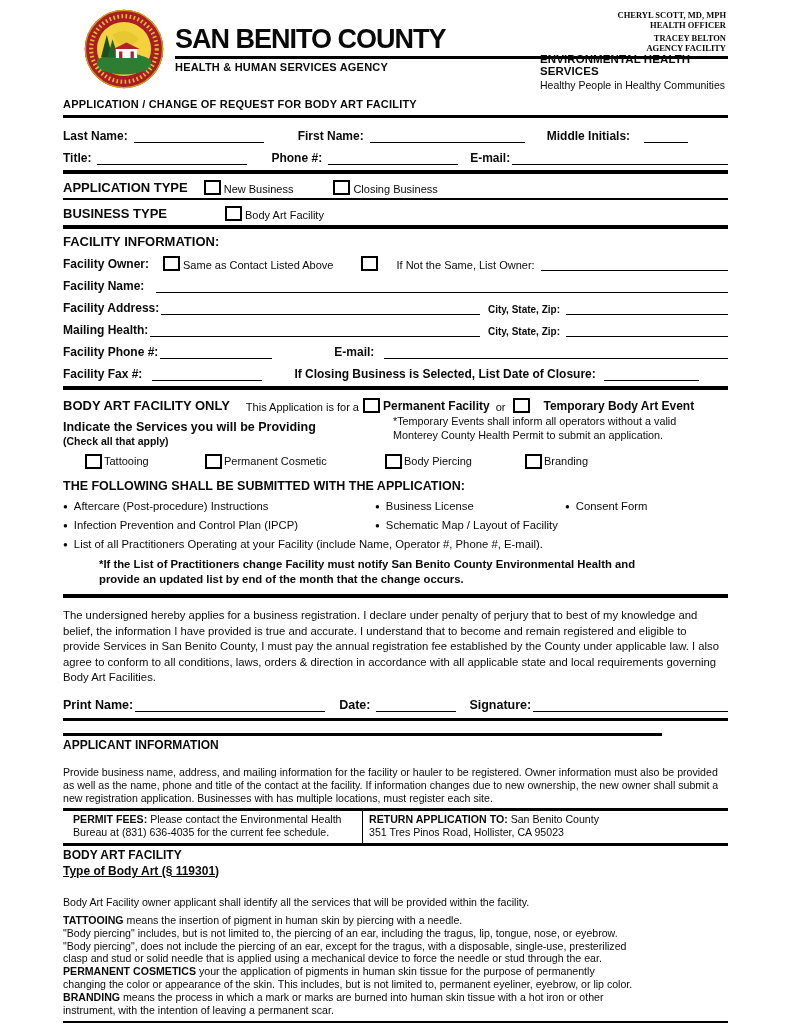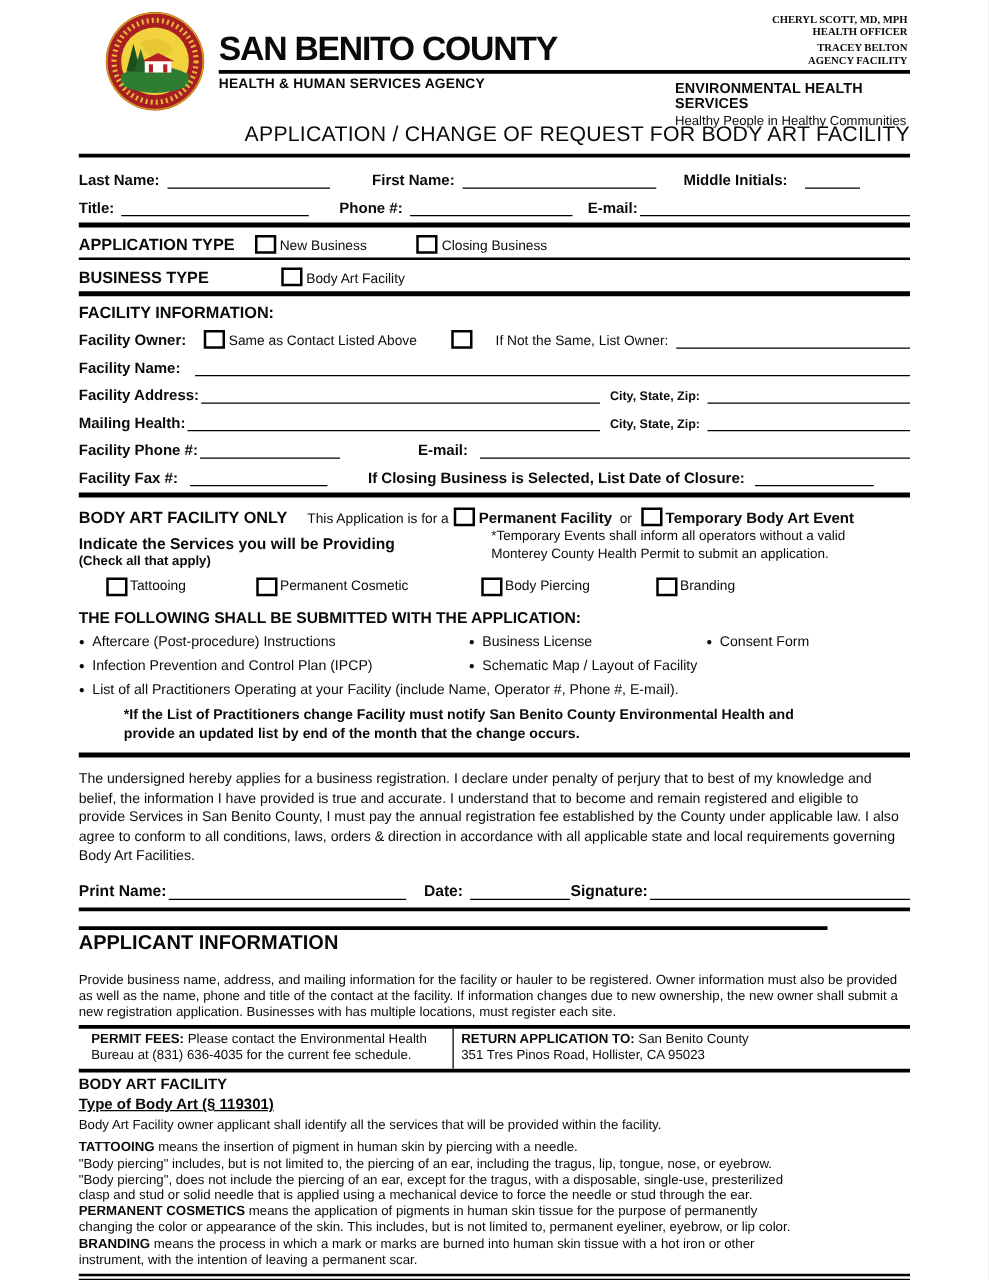--- a/index.html
+++ b/index.html
@@ -19,25 +19,25 @@
   .seal { position: absolute; left: 20px; top: 0; width: 82px; height: 82px; }
   .county-title {
     position: absolute; left: 112px; top: 16px;
     font-size: 27px; font-weight: bold; letter-spacing: -1px;
   }
   .header-line { position: absolute; left: 112px; right: 0; top: 48px; height: 3px; background:#000; }
   .agency { position: absolute; left: 112px; top: 53px; font-size: 11px; font-weight: bold; letter-spacing: 0.2px; }
   .officials { position: absolute; right: 2px; top: 2px; text-align: right;
     font-family: "Liberation Serif", serif; font-weight: bold; font-size: 8.5px; line-height: 10px; }
   .officials .pair { margin-bottom: 3px; }
-  .division-block { position: absolute; left: 477px; top: 57px; }
+  .division-block { position: absolute; left: 477px; top: 45px; }
   .division { font-size: 11.5px; font-weight: bold; letter-spacing: 0.1px; }
   .tagline { font-size: 10.5px; margin-top: 2px; }
   
-  .form-title { text-align: right; font-size: 17px; font-weight: normal; margin-top: 6px; letter-spacing: 0.2px; }
+  .form-title { text-align: left; font-size: 11px; font-weight: bold; margin-top: 6px; letter-spacing: 0.2px; }
   .hr3 { height: 3px; background: #000; margin-top: 5px; }
   .hr4 { height: 4px; background: #000; }
   .hr2 { height: 2px; background: #000; }
   
   .row { display: flex; align-items: flex-end; height: 22px; }
   .lbl { font-weight: bold; font-size: 12px; white-space: nowrap; }
   .lbl-sm { font-weight: bold; font-size: 10px; white-space: nowrap; }
   .txt { font-size: 11px; white-space: nowrap; }
   .fld { border-bottom: 1.5px solid #000; height: 15px; margin-left: 6px; }
   .grow { flex: 1; }
@@ -51,31 +51,31 @@
   .svc { display: flex; align-items: center; }
   .svc .txt { margin-left: 2px; }
   
   .bullet-row { display: flex; margin-top: 7px; font-size: 11.3px; }
   .bullet-item { display: flex; align-items: baseline; }
   .bullet-glyph { font-size: 8px; margin-right: 6px; position: relative; top: -1px; }
   .note { padding-left: 36px; font-weight: bold; font-size: 11.3px; line-height: 15px; margin-top: 7px; }
   
   .declaration { font-size: 11.3px; line-height: 15.5px; margin-top: 10px; padding-right: 2px; }
   
-  .ai-head { font-weight: bold; font-size: 16px; margin-top: 2px; }
+  .ai-head { font-weight: bold; font-size: 12px; margin-top: 2px; }
   .ai-body { font-size: 10.6px; line-height: 13.4px; margin-top: 14px; }
   .fees-table { display: flex; border-top: 3px solid #000; border-bottom: 3px solid #000; margin-top: 2px; }
   .fees-cell { font-size: 10.6px; line-height: 13.5px; padding: 2px 4px 3px 10px; }
   .fees-left { width: 300px; border-right: 1.5px solid #000; }
   .fees-right { flex: 1; padding-left: 6px; }
   .bold-inline { font-weight: bold; text-align: center; }
   
   .def-head { font-weight: bold; font-size: 12px; margin-top: 2px; }
   .def-sub { font-weight: bold; font-size: 12px; text-decoration: underline; margin-top: 2px; }
-  .def-intro { font-size: 10.6px; margin-top: 4px; }
+  .def-intro { font-size: 10.6px; margin-top: 18px; }
   .def-item { font-size: 10.6px; line-height: 12.9px; }
   .def-item.first-gap { margin-top: 6px; }
   .ddbl { border-top: 2px solid #000; border-bottom: 2px solid #000; height: 6px; margin-top: 4px; }
 </style>
 </head>
 <body>
 
 <div class="page">
 
   <div class="header">
@@ -187,21 +187,21 @@
   </div>
   <div class="hr4" style="margin-top:5px;"></div>
 
   <div class="row" style="height:23px;">
     <span class="sec-head">BODY ART FACILITY ONLY</span>
     <span class="txt" style="margin-left:16px;">This Application is for a</span>
     <span class="cb" style="margin-left:4px;"></span>
     <span class="lbl" style="margin-left:3px;">Permanent Facility</span>
     <span class="txt" style="margin-left:6px;">or</span>
     <span class="cb" style="margin-left:8px;"></span>
-    <span class="lbl" style="margin-left:2px;">Temporary Body Art Event</span>
+    <span class="lbl" style="margin-left:13px;">Temporary Body Art Event</span>
   </div>
   <div class="two-col">
     <div class="left">
       <div class="lbl" style="font-size:12.5px;margin-top:6px;">Indicate the Services you will be Providing</div>
       <div class="lbl" style="font-size:10.5px;margin-top:1px;">(Check all that apply)</div>
     </div>
     <div class="right">
       <div>*Temporary Events shall inform all operators without a valid</div>
       <div>Monterey County Health Permit to submit an application.</div>
     </div>
@@ -261,21 +261,21 @@
     <div>provide an updated list by end of the month that the change occurs.</div>
   </div>
   <div class="hr4" style="margin-top:7px;"></div>
 
   <div class="declaration">The undersigned hereby applies for a business registration. I declare under penalty of perjury that to best of my knowledge and belief, the information I have provided is true and accurate. I understand that to become and remain registered and eligible to provide Services in San Benito County, I must pay the annual registration fee established by the County under applicable law. I also agree to conform to all conditions, laws, orders &amp; direction in accordance with all applicable state and local requirements governing Body Art Facilities.</div>
   <div class="row" style="margin-top:4px;">
     <span class="lbl" style="font-size:12.5px;">Print Name:</span>
     <span class="fld" style="width:190px;margin-left:2px;"></span>
     <span class="lbl" style="font-size:12.5px;margin-left:14px;">Date:</span>
     <span class="fld" style="width:80px;"></span>
-    <span class="lbl" style="font-size:12.5px;margin-left:0;">Signature:</span>
+    <span class="lbl" style="font-size:12.5px;margin-left:13px;">Signature:</span>
     <span class="fld grow" style="margin-left:2px;"></span>
   </div>
   <div class="hr3" style="margin-top:6px;"></div>
 
   <div class="hr3" style="margin-top:12px;width:90%;"></div>
   <div class="ai-head">APPLICANT INFORMATION</div>
   <div class="ai-body">Provide business name, address, and mailing information for the facility or hauler to be registered. Owner information must also be provided as well as the name, phone and title of the contact at the facility. If information changes due to new ownership, the new owner shall submit a new registration application. Businesses with has multiple locations, must register each site.</div>
   <div class="fees-table">
     <div class="fees-cell fees-left">
       <span class="bold-inline">PERMIT FEES:</span>
@@ -299,21 +299,21 @@
     <span>means the insertion of pigment in human skin by piercing with a needle.</span>
   </div>
   <div class="def-item">
     <div>"Body piercing" includes, but is not limited to, the piercing of an ear, including the tragus, lip, tongue, nose, or eyebrow.</div>
     <div>"Body piercing", does not include the piercing of an ear, except for the tragus, with a disposable, single-use, presterilized</div>
     <div>clasp and stud or solid needle that is applied using a mechanical device to force the needle or stud through the ear.</div>
   </div>
   <div class="def-item">
     <div>
       <span class="bold-inline">PERMANENT COSMETICS</span>
-      <span>means the application of pigments in human skin tissue for the purpose of permanently</span>
+      <span>your the application of pigments in human skin tissue for the purpose of permanently</span>
     </div>
     <div>changing the color or appearance of the skin. This includes, but is not limited to, permanent eyeliner, eyebrow, or lip color.</div>
   </div>
   <div class="def-item">
     <div>
       <span class="bold-inline">BRANDING</span>
       <span>means the process in which a mark or marks are burned into human skin tissue with a hot iron or other</span>
     </div>
     <div>instrument, with the intention of leaving a permanent scar.</div>
   </div>

